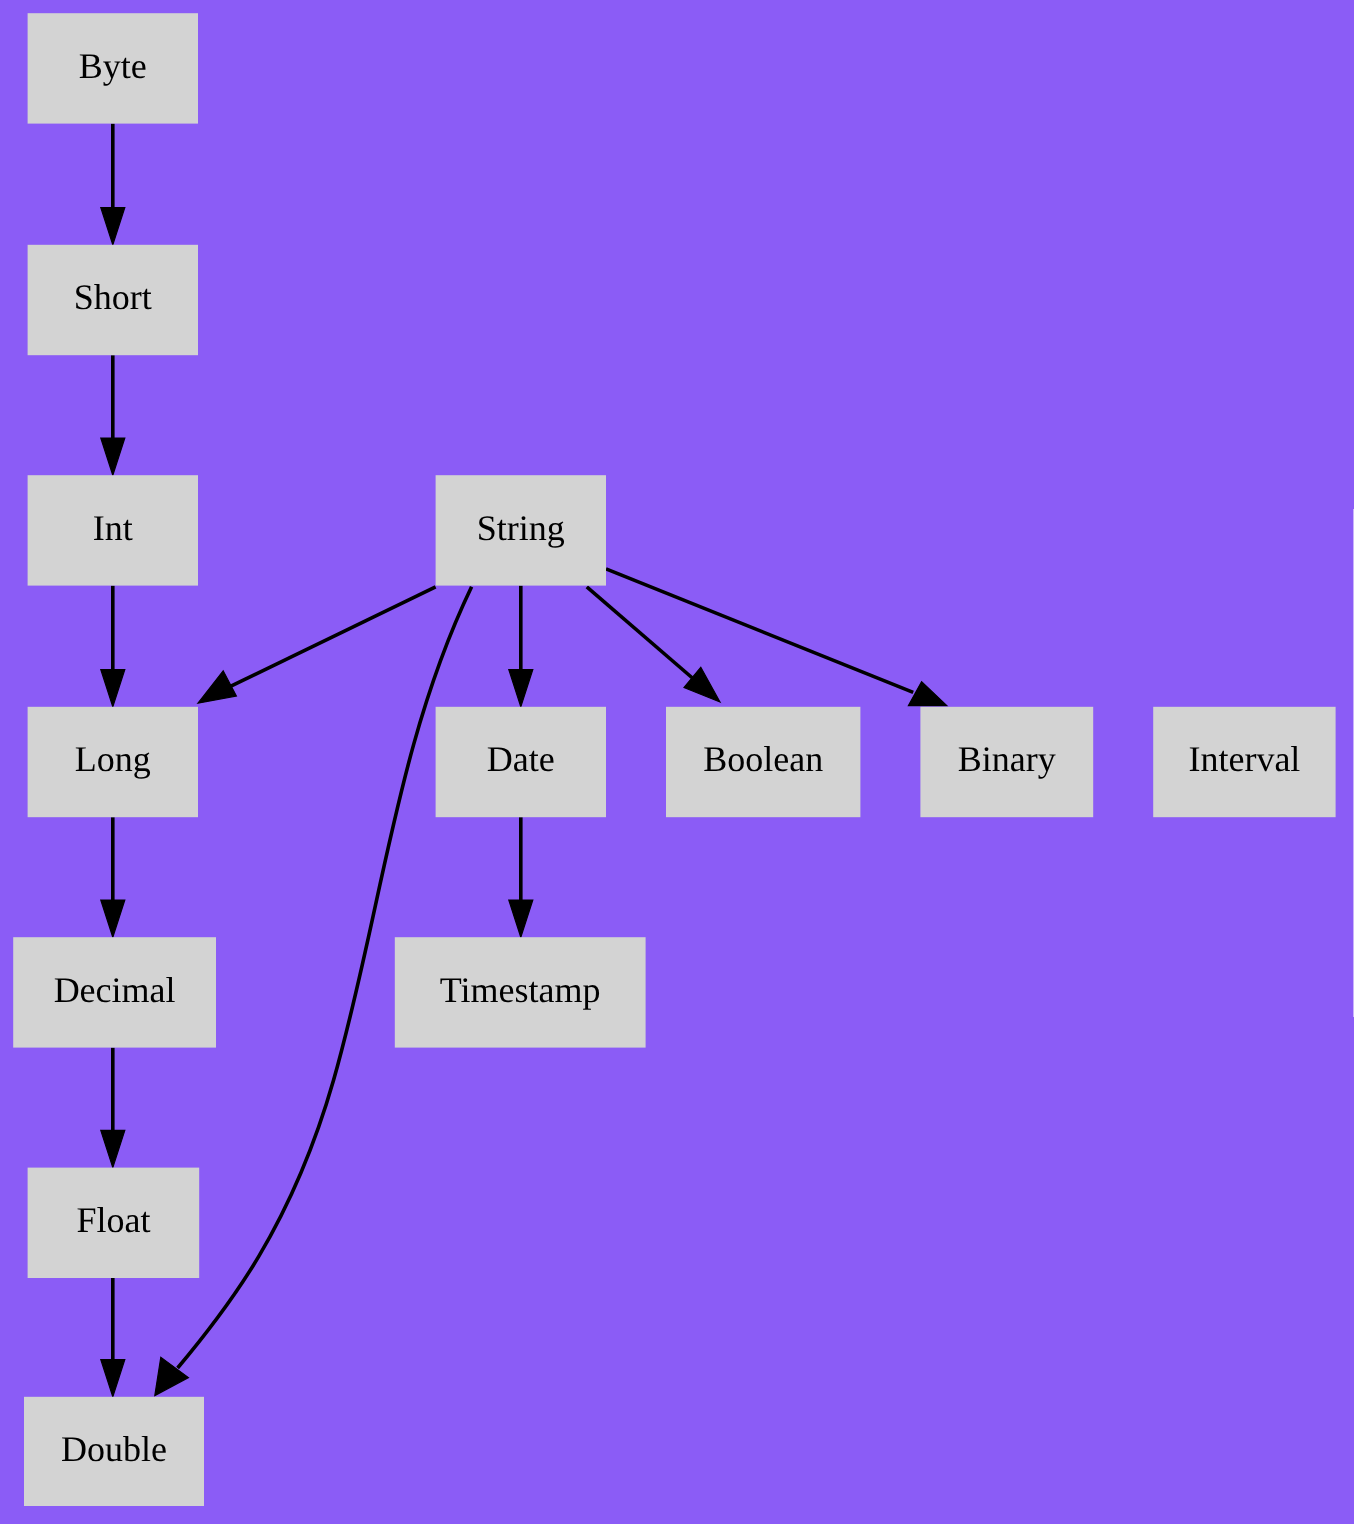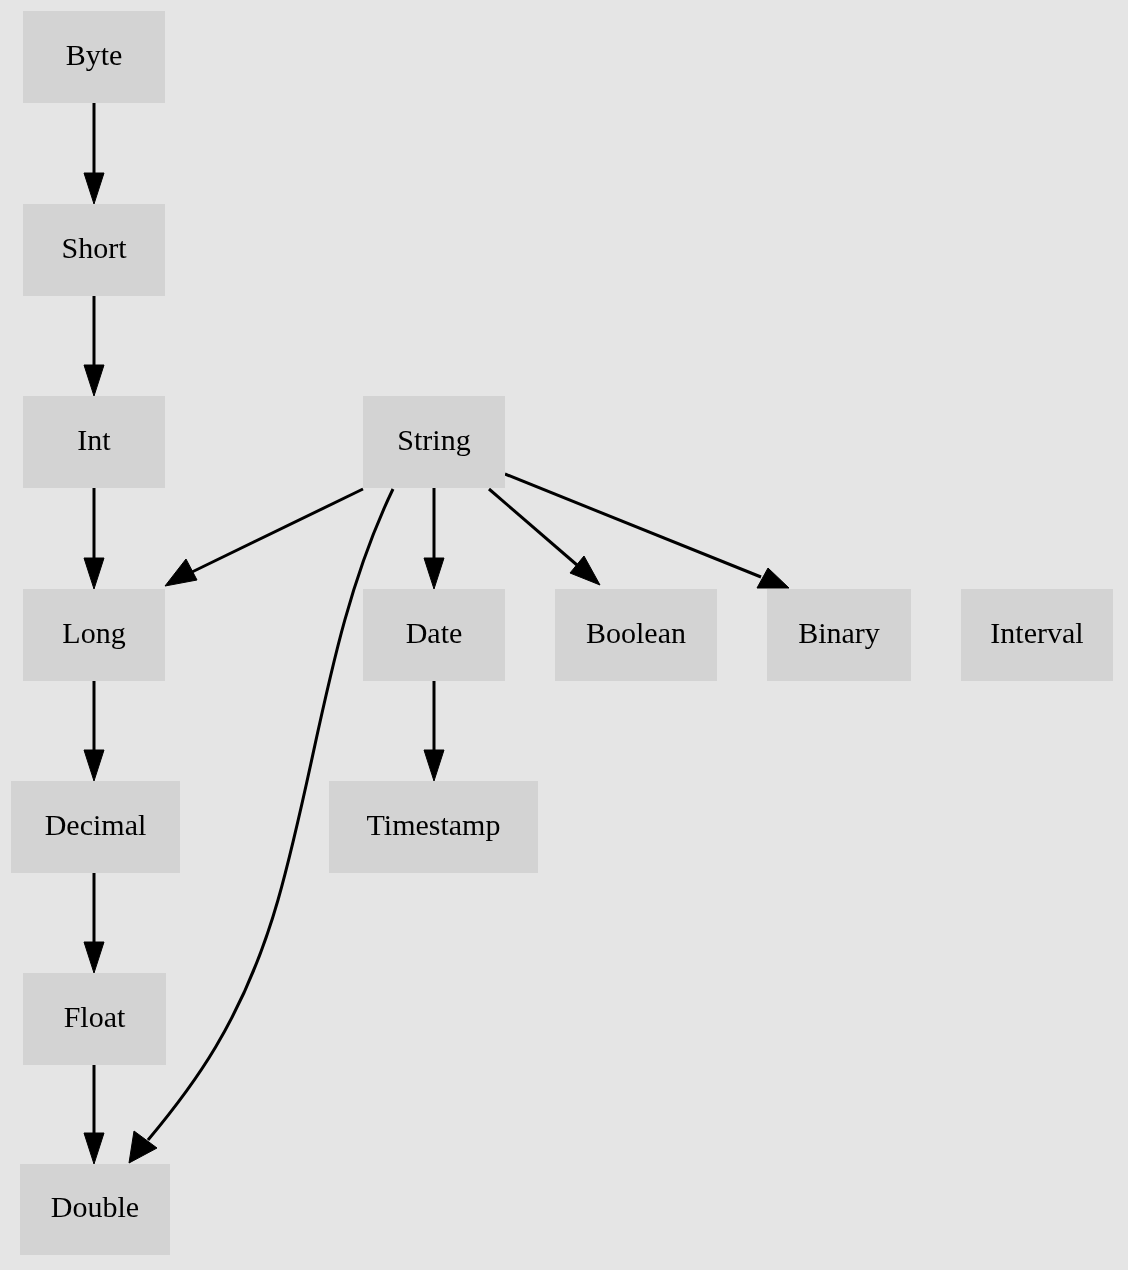--- a/index.html
+++ b/index.html
@@ -4,21 +4,21 @@
 <style>
   html, body {
     margin: 0;
     padding: 0;
     background: #ffffff;
   }
   #canvas {
     position: relative;
     width: 1128px;
     height: 1270px;
-    background: #e5e5e5;
+    background: #8b5cf6;
     overflow: hidden;
   }
   svg#graph {
     position: absolute;
     left: 0;
     top: 0;
     width: 1128px;
     height: 1270px;
     display: block;
   }

